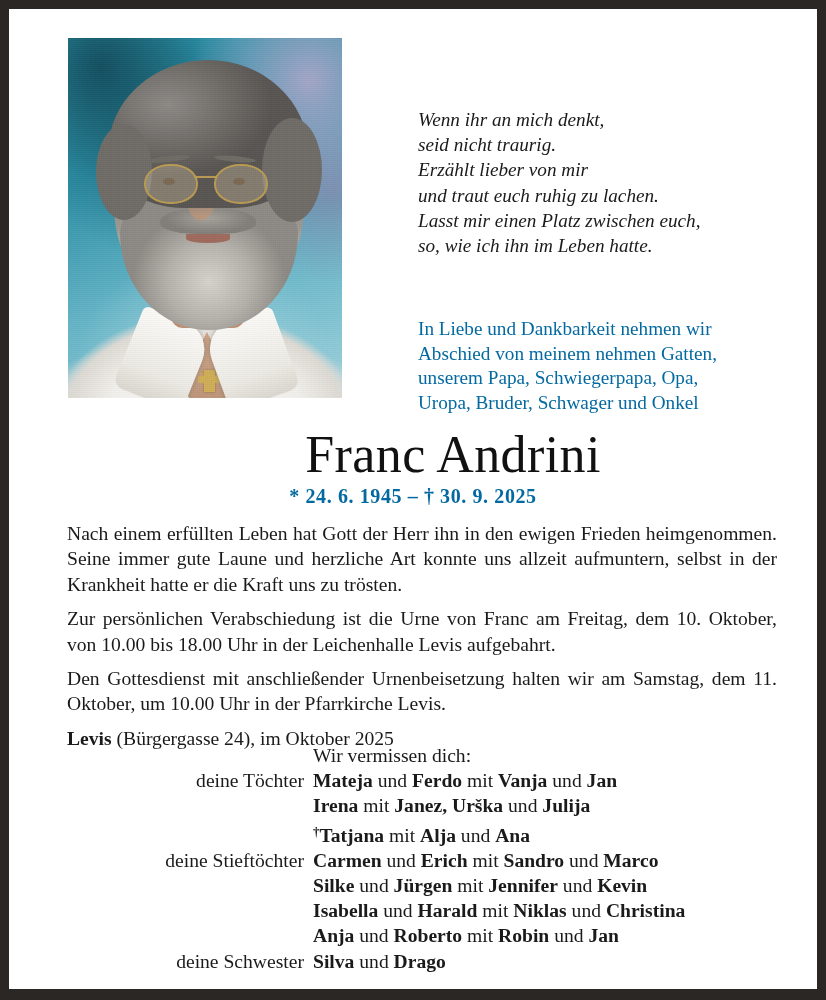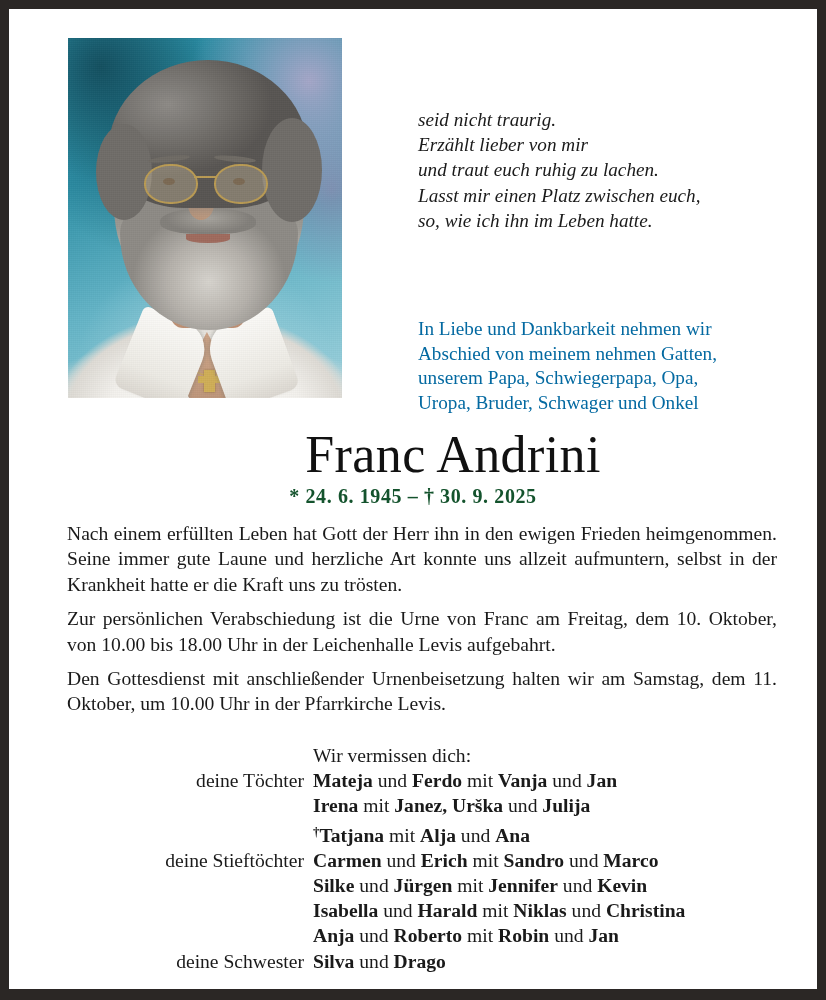--- a/index.html
+++ b/index.html
@@ -324,21 +324,21 @@
   }
   .dates {
     position: absolute;
     left: 0;
     top: 476px;
     width: 100%;
     text-align: center;
     font-size: 20px;
     font-weight: bold;
     letter-spacing: .6px;
-    color: #14532d;
+    color: #0369a1;
   }
 
   
   .body-text {
     position: absolute;
     left: 58px;
     top: 512px;
     width: 710px;
     font-size: 19.6px;
     line-height: 25.4px;
@@ -416,20 +416,21 @@
         <div class="brow-r"></div>
         <div class="eye-l"></div>
         <div class="eye-r"></div>
         <div class="lens-l"></div>
         <div class="lens-r"></div>
         <div class="bridge"></div>
         <div class="photo-grain"></div>
       </div>
 
       <div class="poem">
+        <div>Wenn ihr an mich denkt,</div>
         <div>seid nicht traurig.</div>
         <div>Erzählt lieber von mir</div>
         <div>und traut euch ruhig zu lachen.</div>
         <div>Lasst mir einen Platz zwischen euch,</div>
         <div>so, wie ich ihn im Leben hatte.</div>
       </div>
 
       <div class="dedication">
         <div>In Liebe und Dankbarkeit nehmen wir</div>
         <div>Abschied von meinem nehmen Gatten,</div>
@@ -438,20 +439,21 @@
       </div>
     </div>
 
     <div class="name">Franc Andrini</div>
     <div class="dates">* 24. 6. 1945 – † 30. 9. 2025</div>
 
     <div class="body-text">
       <p>Nach einem erfüllten Leben hat Gott der Herr ihn in den ewigen Frieden heimgenommen. Seine immer gute Laune und herzliche Art konnte uns allzeit aufmuntern, selbst in der Krankheit hatte er die Kraft uns zu trösten.</p>
       <p>Zur persönlichen Verabschiedung ist die Urne von Franc am Freitag, dem 10. Oktober, von 10.00 bis 18.00 Uhr in der Leichenhalle Levis aufgebahrt.</p>
       <p>Den Gottesdienst mit anschließender Urnenbeisetzung halten wir am Samstag, dem 11. Oktober, um 10.00 Uhr in der Pfarrkirche Levis.</p>
+      <p class="no-justify"><b>Levis</b><span> (Bürgergasse 24), im Oktober 2025</span></p>
     </div>
 
     <div class="family">
       <div class="family-row">
         <div class="fam-label"></div>
         <div class="fam-names">Wir vermissen dich:</div>
       </div>
       <div id="family-rows">
           <div class="family-row">
             <div class="fam-label">deine Töchter</div>

